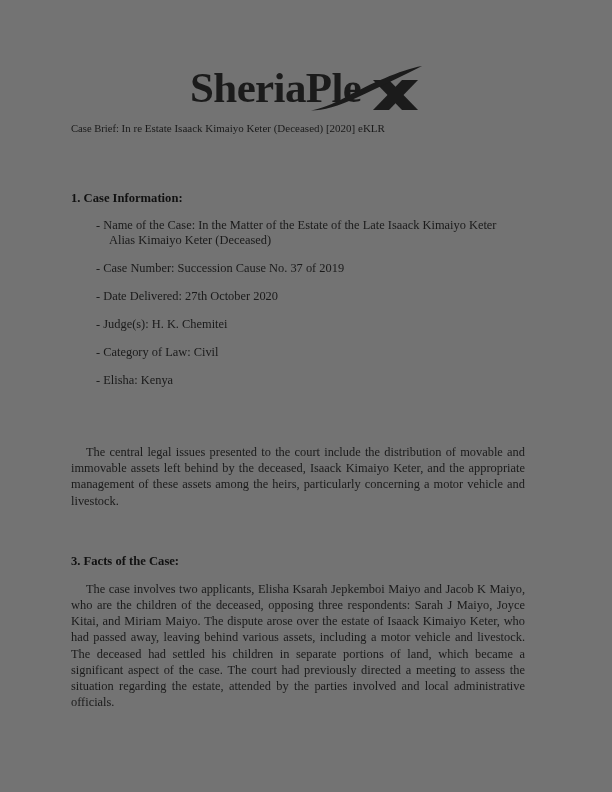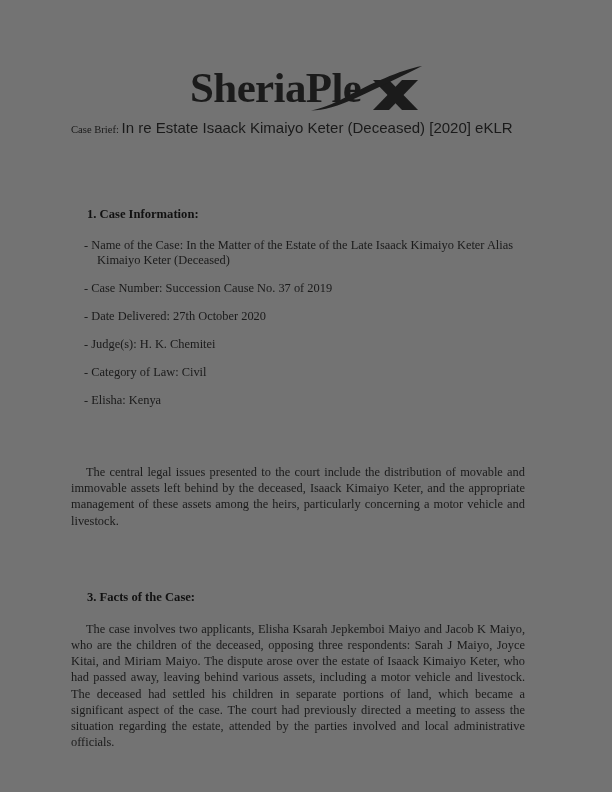--- a/index.html
+++ b/index.html
@@ -51,56 +51,56 @@
     top: 121px;
     font-size: 10.6px;
     line-height: 14px;
     color: #1a1a1a;
     white-space: nowrap;
   }
   .subtitle .lead {
     font-family: "Liberation Serif", "DejaVu Serif", serif;
   }
   .subtitle .rest {
-    font-family: Liberation Sans, sans-serif;
-    font-size: 15px;
+    font-family: Liberation Serif, serif;
+    font-size: 11px;
   }
 
   
   .content {
     position: absolute;
     left: 71px;
     top: 190px;
     width: 454px;
   }
 
   h2.section-heading {
     font-family: "Liberation Serif", "DejaVu Serif", serif;
     font-weight: bold;
     font-size: 12.6px;
     line-height: 16px;
-    margin: 16px;
+    margin: 0;
     padding: 0;
     color: #111111;
   }
 
   .section {
     margin: 0 0 28px 0;
   }
   .section:last-child {
     margin-bottom: 0;
   }
 
   .section-body {
     margin-top: 12px;
   }
 
   ul.info-list {
     list-style: none;
-    margin: 0;
+    margin: 12px;
     padding: 0;
   }
   ul.info-list li {
     font-size: 12.4px;
     line-height: 15px;
     margin: 0 0 13px 0;
     padding: 0 0 0 13px;
     text-indent: -13px;
     margin-left: 13px;
     color: #1a1a1a;

